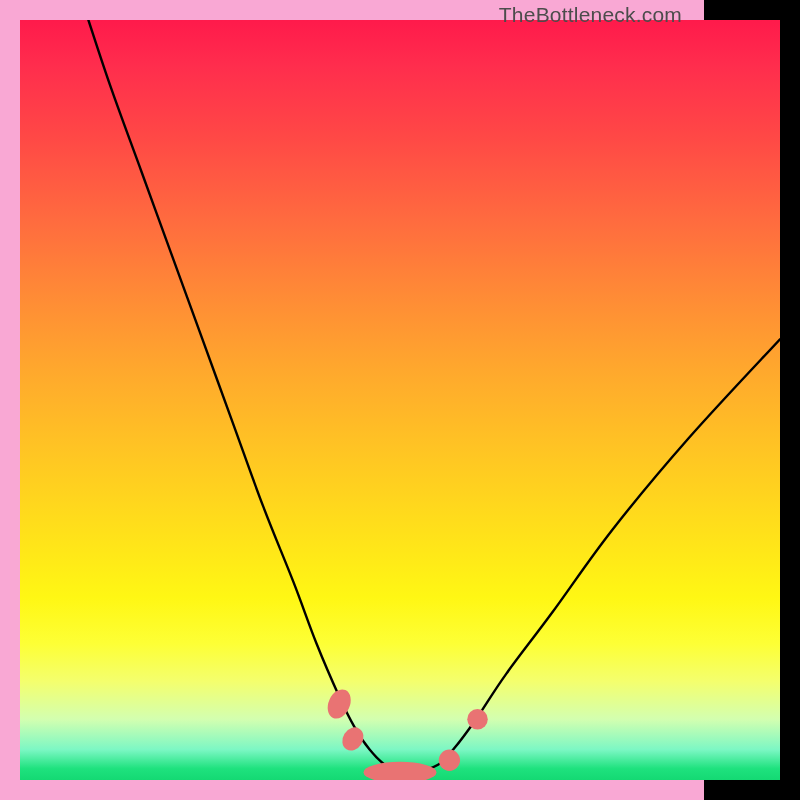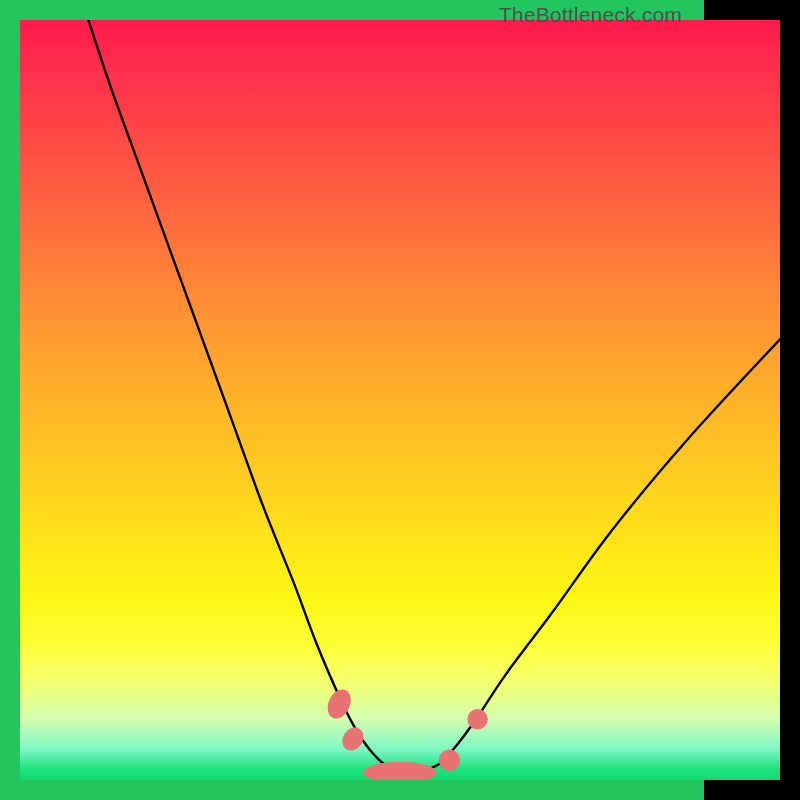--- a/index.html
+++ b/index.html
@@ -10,21 +10,21 @@
     overflow: hidden;
     background: #000;
     font-family: Arial, Helvetica, sans-serif;
   }
   .frame {
     position: absolute;
     top: 0;
     left: 0;
     width: 704px;
     height: 800px;
-    background: #22c55e;
+    background: #f9a8d4;
   }
   .plot {
     position: absolute;
     top: 20px;
     left: 20px;
     width: 760px;
     height: 760px;
     background: linear-gradient(to bottom,
       #ff1a4b 0%,
       #ff2d4d 6%,

